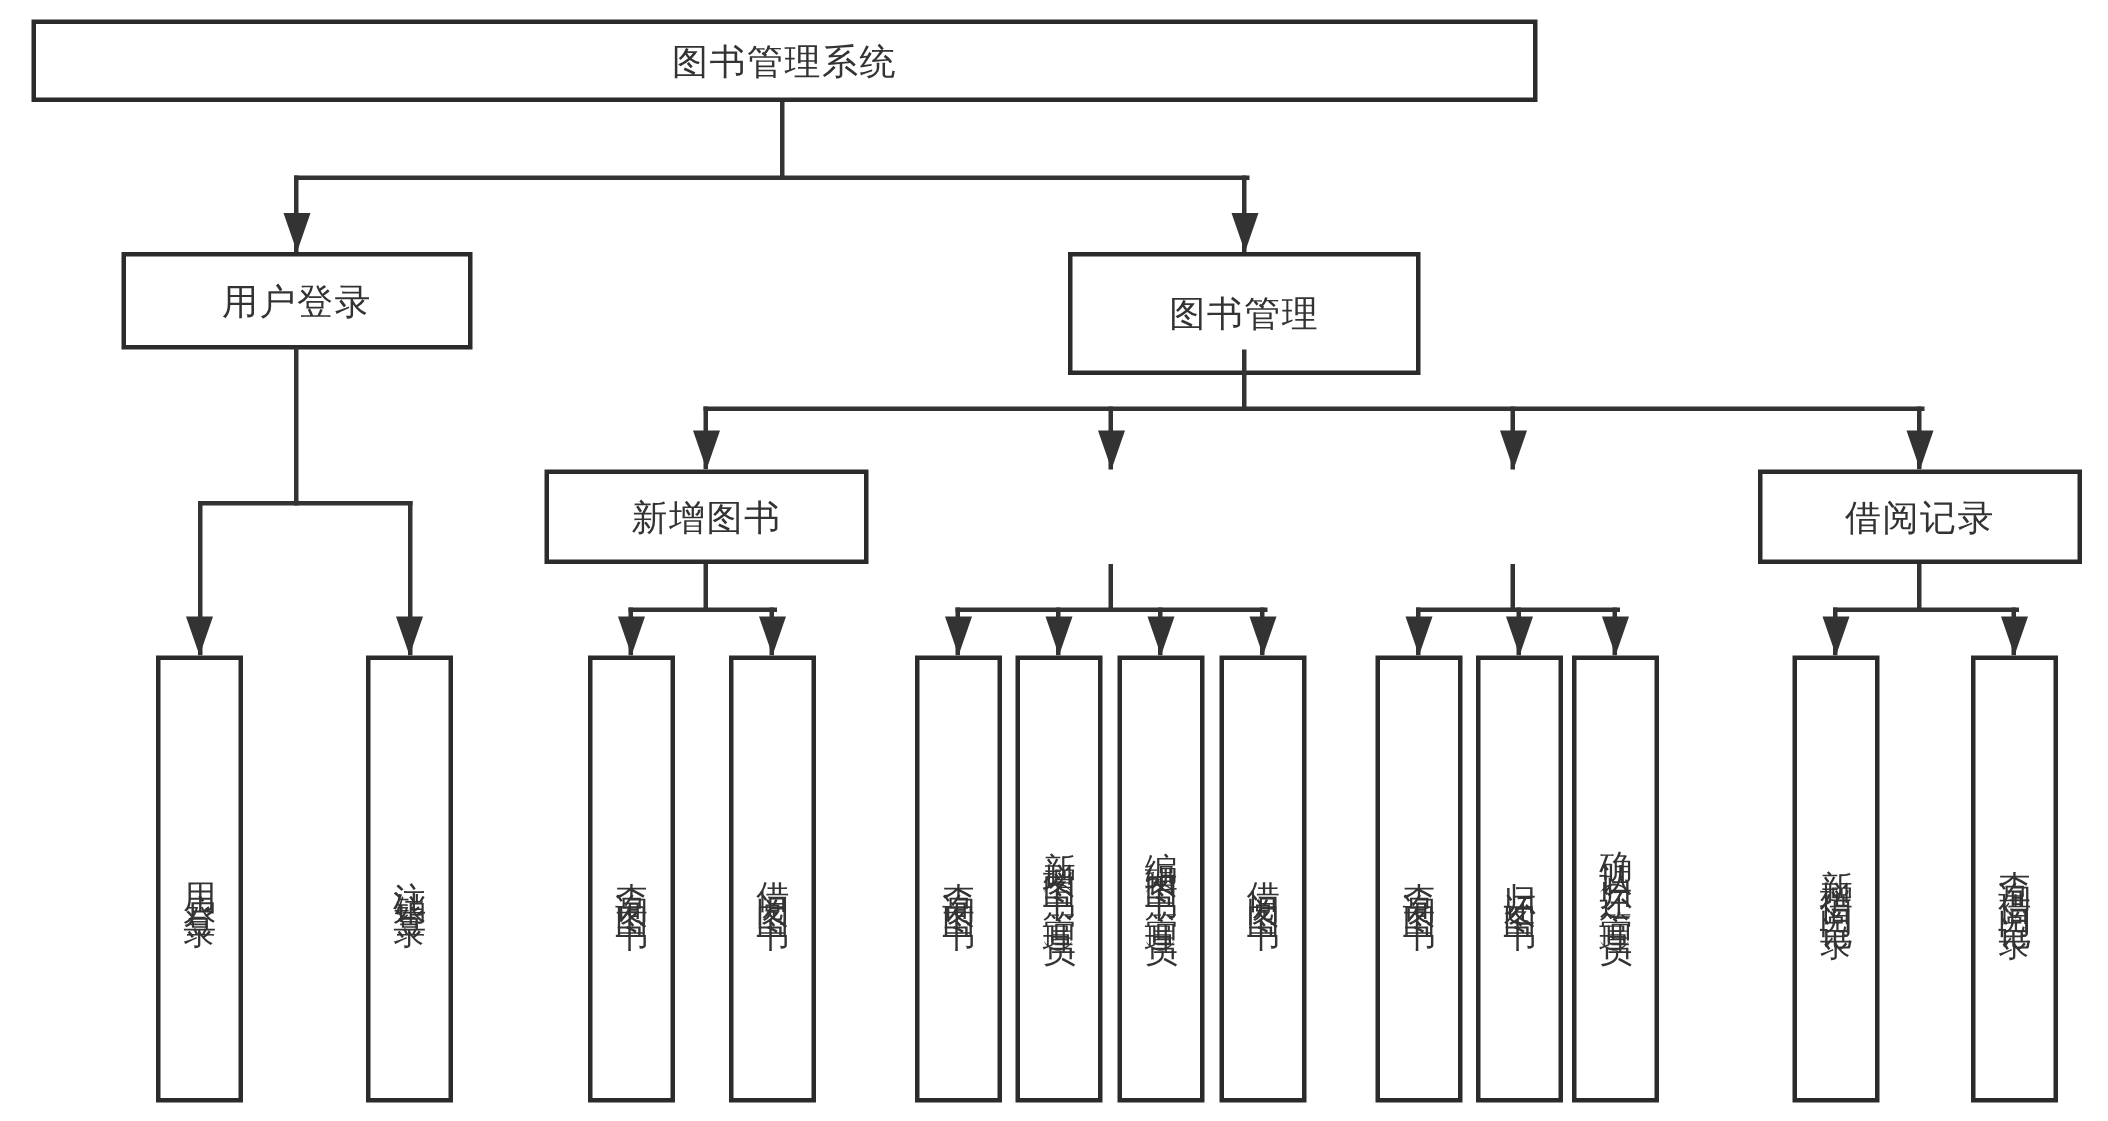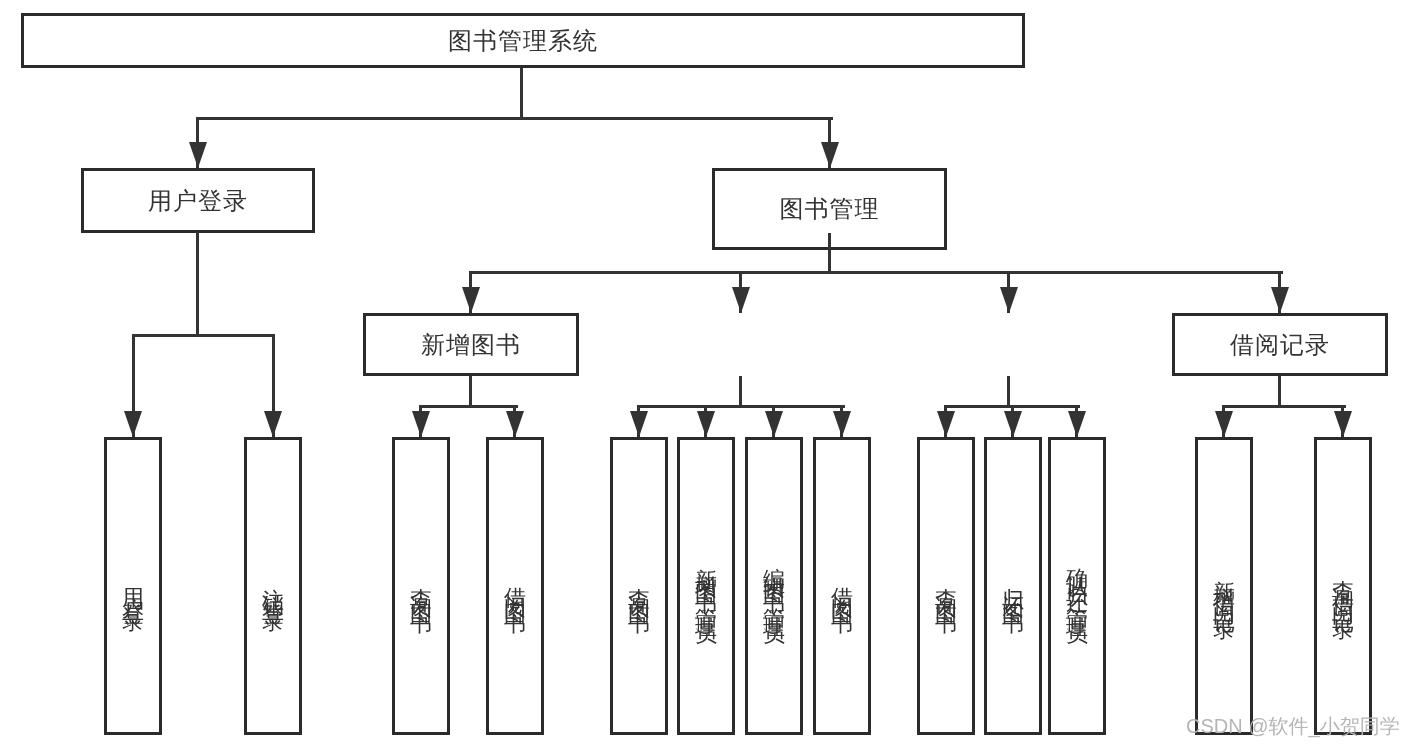--- a/index.html
+++ b/index.html
@@ -164,15 +164,14 @@
     <span class="vlabel">确认归还（管理员）</span>
   </div>
 
   <div class="box" style="left:1195px;top:437px;width:58px;height:298px;">
     <span class="vlabel">新增借阅记录</span>
   </div>
   <div class="box" style="left:1314px;top:437px;width:58px;height:298px;">
     <span class="vlabel">查询借阅记录</span>
   </div>
 
-  <div class="watermark">CSDN @软件_小贺同学</div>
 
 </div>
 
 </body></html>

